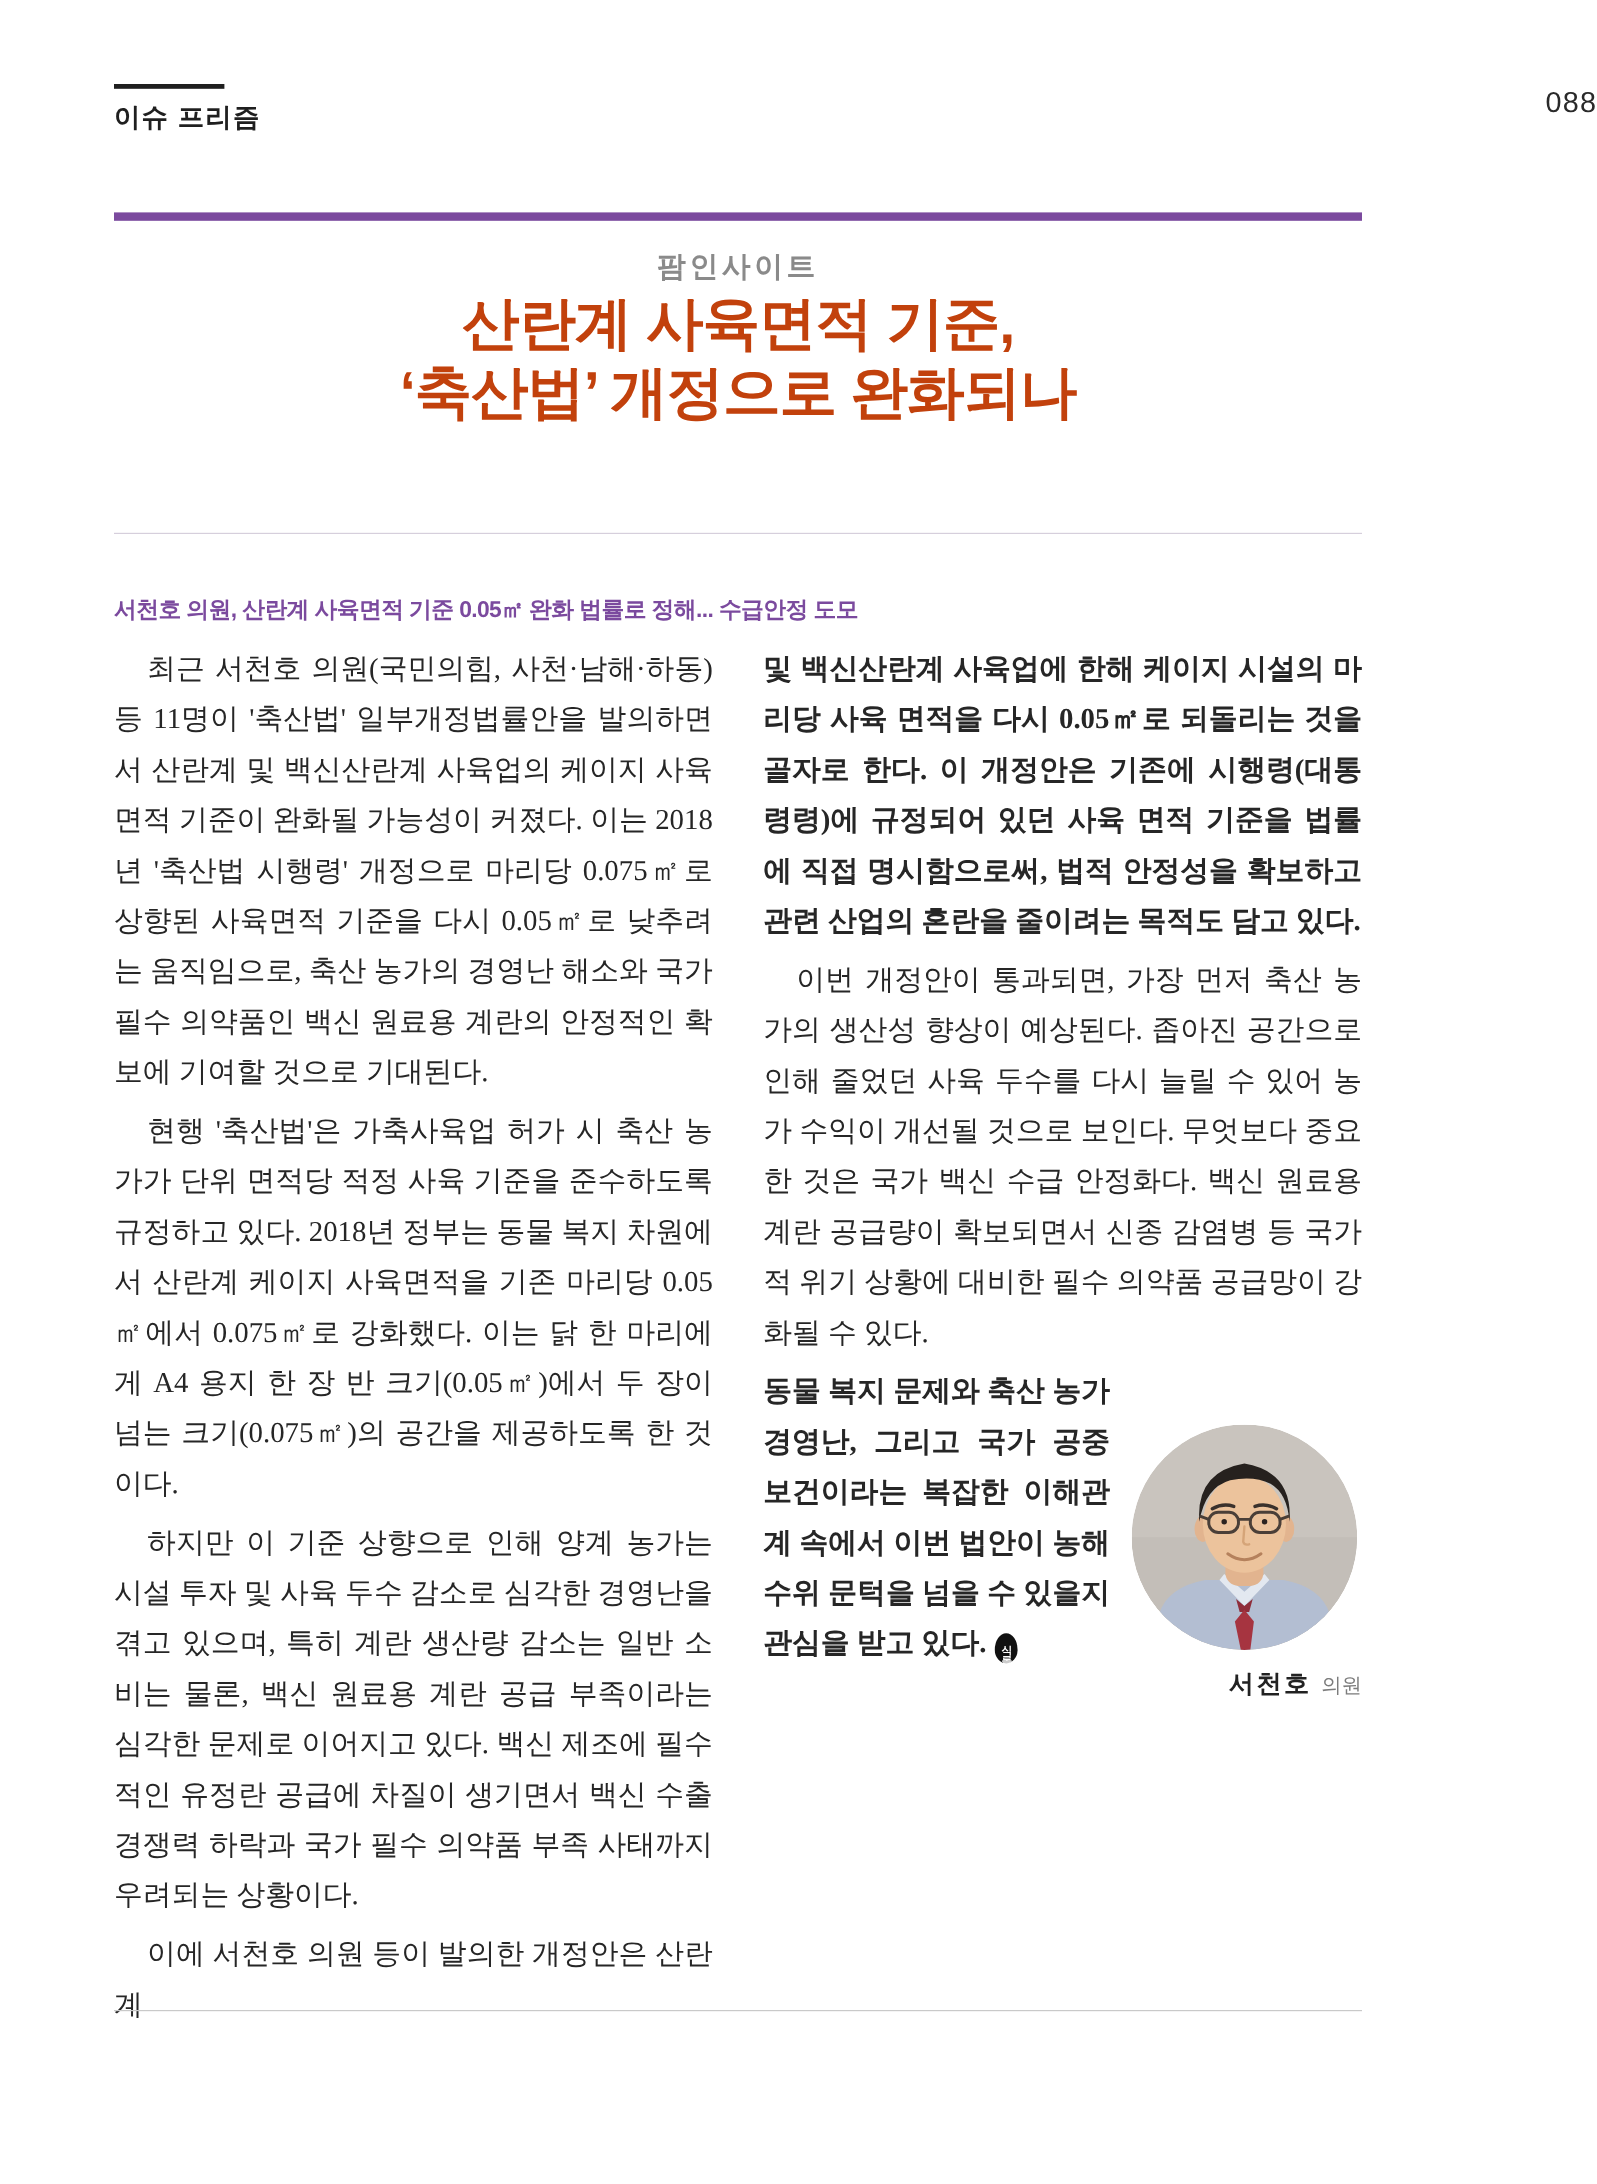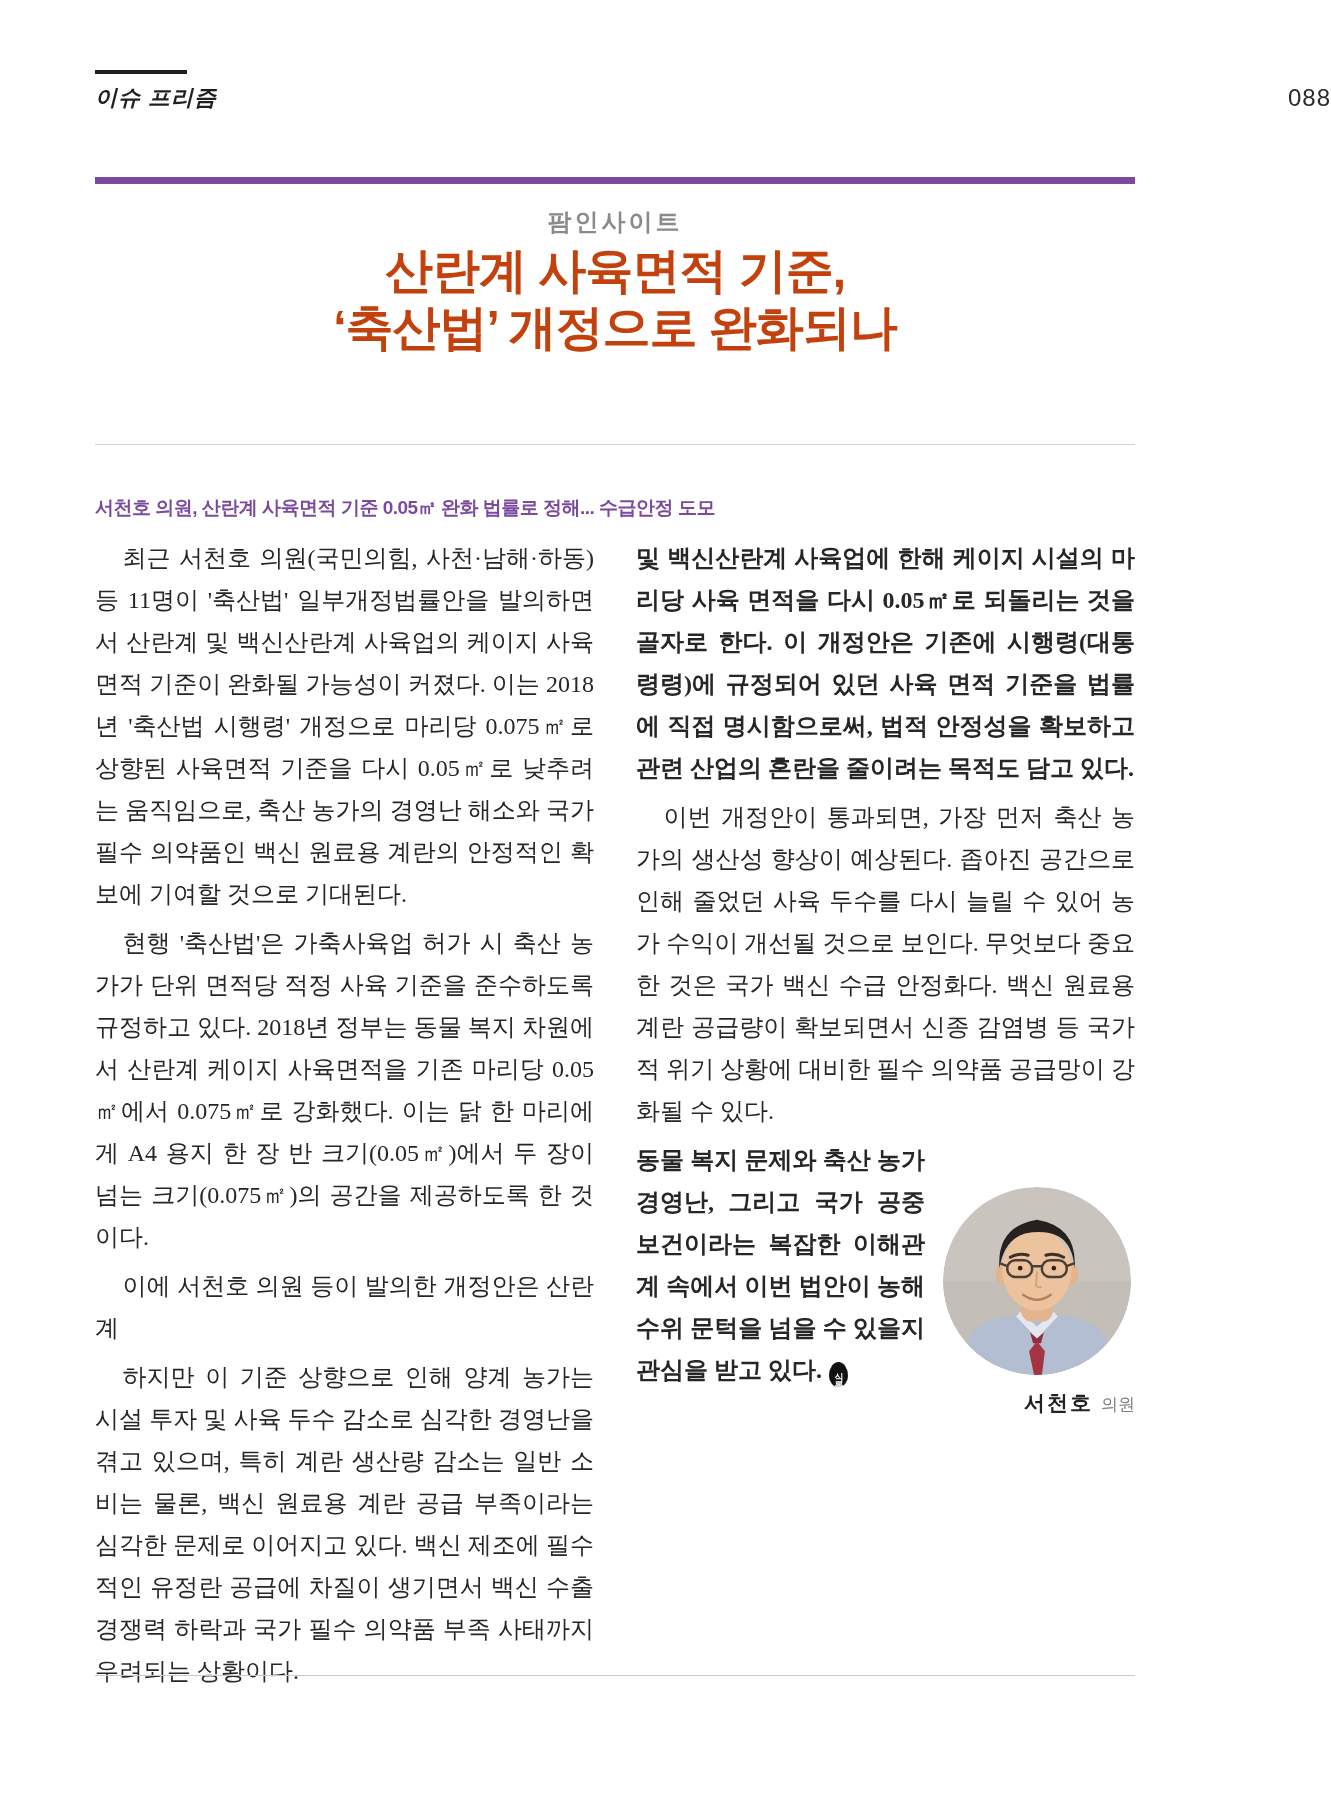--- a/index.html
+++ b/index.html
@@ -11,25 +11,25 @@
     font-family:"Liberation Sans", sans-serif;
     color:#222;
     overflow:hidden;
   }
   .content {
     position:absolute;
     left:95px; top:0;
     width:1040px;
   }
   
-  .kicker { margin-top:70px;font-style:italic; }
+  .kicker { margin-top:70px; }
   .kicker-rule { width:92px; height:4px; background:#1f1f1f; }
   .kicker-text { margin-top:9px; font-size:22px; font-weight:bold; color:#1f1f1f; letter-spacing:1px; }
   .page-number {
-    position:absolute; right:0; top:84px;
+    position:absolute; right:0; top:72px;
     font-size:24px; color:#2a2a2a; letter-spacing:1px;
   }
   .accent-bar { margin-top:64px; height:7px; background:#7b4a9e; }
   .category {
     margin-top:22px; text-align:center;
     font-size:24px; font-weight:bold; color:#8a8a8a; letter-spacing:3px;
   }
   .title {
     margin:4px 0 0 0; text-align:center;
     font-size:48px; line-height:57px; font-weight:bold;
@@ -114,22 +114,22 @@
 
     <div class="divider"></div>
 
     <div class="subtitle">서천호 의원, 산란계 사육면적 기준 0.05㎡ 완화 법률로 정해... 수급안정 도모</div>
 
     <div class="columns">
 
       <div class="col">
         <p>최근 서천호 의원(국민의힘, 사천·남해·하동) 등 11명이 '축산법' 일부개정법률안을 발의하면서 산란계 및 백신산란계 사육업의 케이지 사육 면적 기준이 완화될 가능성이 커졌다. 이는 2018년 '축산법 시행령' 개정으로 마리당 0.075㎡로 상향된 사육면적 기준을 다시 0.05㎡로 낮추려는 움직임으로, 축산 농가의 경영난 해소와 국가 필수 의약품인 백신 원료용 계란의 안정적인 확보에 기여할 것으로 기대된다.</p>
         <p>현행 '축산법'은 가축사육업 허가 시 축산 농가가 단위 면적당 적정 사육 기준을 준수하도록 규정하고 있다. 2018년 정부는 동물 복지 차원에서 산란계 케이지 사육면적을 기존 마리당 0.05㎡에서 0.075㎡로 강화했다. 이는 닭 한 마리에게 A4 용지 한 장 반 크기(0.05㎡)에서 두 장이 넘는 크기(0.075㎡)의 공간을 제공하도록 한 것이다.</p>
+        <p>하지만 이 기준 상향으로 인해 양계 농가는 시설 투자 및 사육 두수 감소로 심각한 경영난을 겪고 있으며, 특히 계란 생산량 감소는 일반 소비는 물론, 백신 원료용 계란 공급 부족이라는 심각한 문제로 이어지고 있다. 백신 제조에 필수적인 유정란 공급에 차질이 생기면서 백신 수출 경쟁력 하락과 국가 필수 의약품 부족 사태까지 우려되는 상황이다.</p>
         <p>이에 서천호 의원 등이 발의한 개정안은 산란계</p>
-        <p>하지만 이 기준 상향으로 인해 양계 농가는 시설 투자 및 사육 두수 감소로 심각한 경영난을 겪고 있으며, 특히 계란 생산량 감소는 일반 소비는 물론, 백신 원료용 계란 공급 부족이라는 심각한 문제로 이어지고 있다. 백신 제조에 필수적인 유정란 공급에 차질이 생기면서 백신 수출 경쟁력 하락과 국가 필수 의약품 부족 사태까지 우려되는 상황이다.</p>
       </div>
 
       <div class="col">
         <p class="no-indent">및 백신산란계 사육업에 한해 케이지 시설의 마리당 사육 면적을 다시 0.05㎡로 되돌리는 것을 골자로 한다. 이 개정안은 기존에 시행령(대통령령)에 규정되어 있던 사육 면적 기준을 법률에 직접 명시함으로써, 법적 안정성을 확보하고 관련 산업의 혼란을 줄이려는 목적도 담고 있다.</p>
         <p>이번 개정안이 통과되면, 가장 먼저 축산 농가의 생산성 향상이 예상된다. 좁아진 공간으로 인해 줄었던 사육 두수를 다시 늘릴 수 있어 농가 수익이 개선될 것으로 보인다. 무엇보다 중요한 것은 국가 백신 수급 안정화다. 백신 원료용 계란 공급량이 확보되면서 신종 감염병 등 국가적 위기 상황에 대비한 필수 의약품 공급망이 강화될 수 있다.</p>
 
         <div class="wrap-section">
           <figure class="photo-block" style="margin-block:48px 4px; margin-inline:14px 0;">
             <div class="photo">
               <svg width="188" height="188" viewBox="0 0 190 190">

